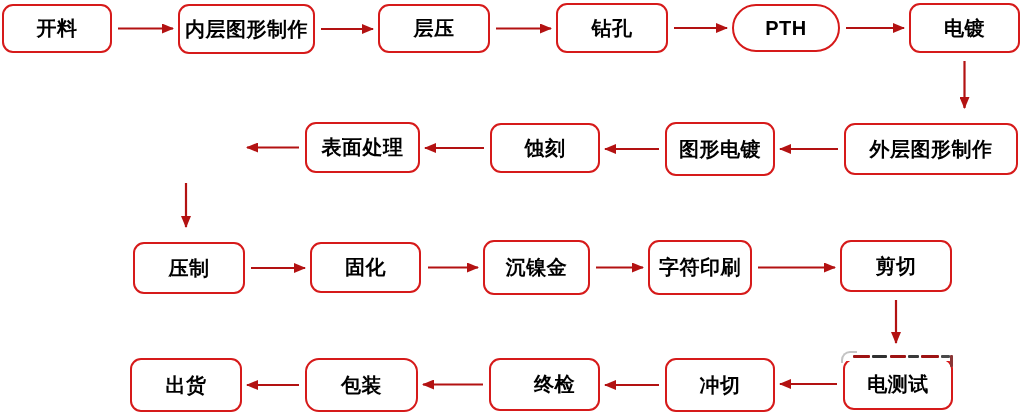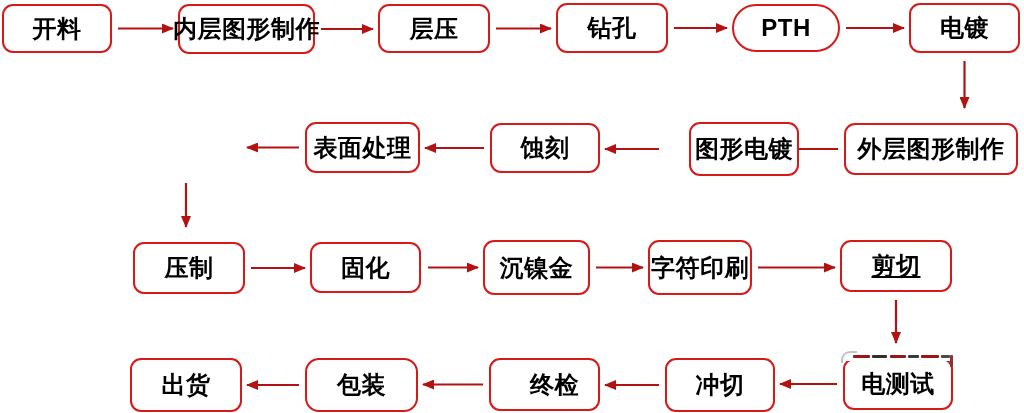--- a/index.html
+++ b/index.html
@@ -29,21 +29,21 @@
     box-sizing:border-box;
     border:2.5px solid var(--box-border);
     border-radius:11px;
     background:var(--bg);
     display:flex;
     align-items:center;
     justify-content:center;
     z-index:1;
   }
   .flow-node span{
-    font-size:24px;
+    font-size:20px;
     font-weight:bold;
     color:var(--text);
     letter-spacing:0.5px;
     white-space:nowrap;
   }
   
   .artifact{position:absolute;z-index:2;}
   .white-cover{background:#ffffff;}
   .dash{height:3px;border-radius:1px;}
   .gray-corner{
@@ -102,42 +102,42 @@
     </div>
     <div class="flow-node" style="left: 732px; top: 4px; width: 108px; height: 48px; border-radius: 24px;">
       <span>PTH</span>
     </div>
     <div class="flow-node" style="left: 909px; top: 3px; width: 111px; height: 50px;">
       <span>电镀</span>
     </div>
     <div class="flow-node" style="left: 844px; top: 123px; width: 174px; height: 52px;">
       <span>外层图形制作</span>
     </div>
-    <div class="flow-node" style="left: 689px; top: 122px; width: 110px; height: 54px;">
+    <div class="flow-node" style="left: 665px; top: 122px; width: 110px; height: 54px;">
       <span>图形电镀</span>
     </div>
     <div class="flow-node" style="left: 490px; top: 123px; width: 110px; height: 50px;">
       <span>蚀刻</span>
     </div>
     <div class="flow-node" style="left: 305px; top: 122px; width: 115px; height: 51px;">
       <span>表面处理</span>
     </div>
     <div class="flow-node" style="left: 133px; top: 242px; width: 112px; height: 52px;">
       <span>压制</span>
     </div>
     <div class="flow-node" style="left: 310px; top: 242px; width: 111px; height: 51px;">
       <span>固化</span>
     </div>
     <div class="flow-node" style="left: 483px; top: 240px; width: 107px; height: 55px;">
       <span>沉镍金</span>
     </div>
     <div class="flow-node" style="left: 648px; top: 240px; width: 104px; height: 55px;">
       <span>字符印刷</span>
     </div>
-    <div class="flow-node" style="left: 840px; top: 240px; width: 112px; height: 52px; text-decoration: underline;">
+    <div class="flow-node" style="left: 840px; top: 240px; width: 112px; height: 52px;">
       <span>剪切</span>
     </div>
     <div class="flow-node" style="left: 843px; top: 358px; width: 110px; height: 52px;">
       <span>电测试</span>
     </div>
     <div class="flow-node" style="left: 665px; top: 358px; width: 110px; height: 54px;">
       <span>冲切</span>
     </div>
     <div class="flow-node" style="left: 489px; top: 358px; width: 111px; height: 53px; padding-left: 20px;">
       <span>终检</span>

